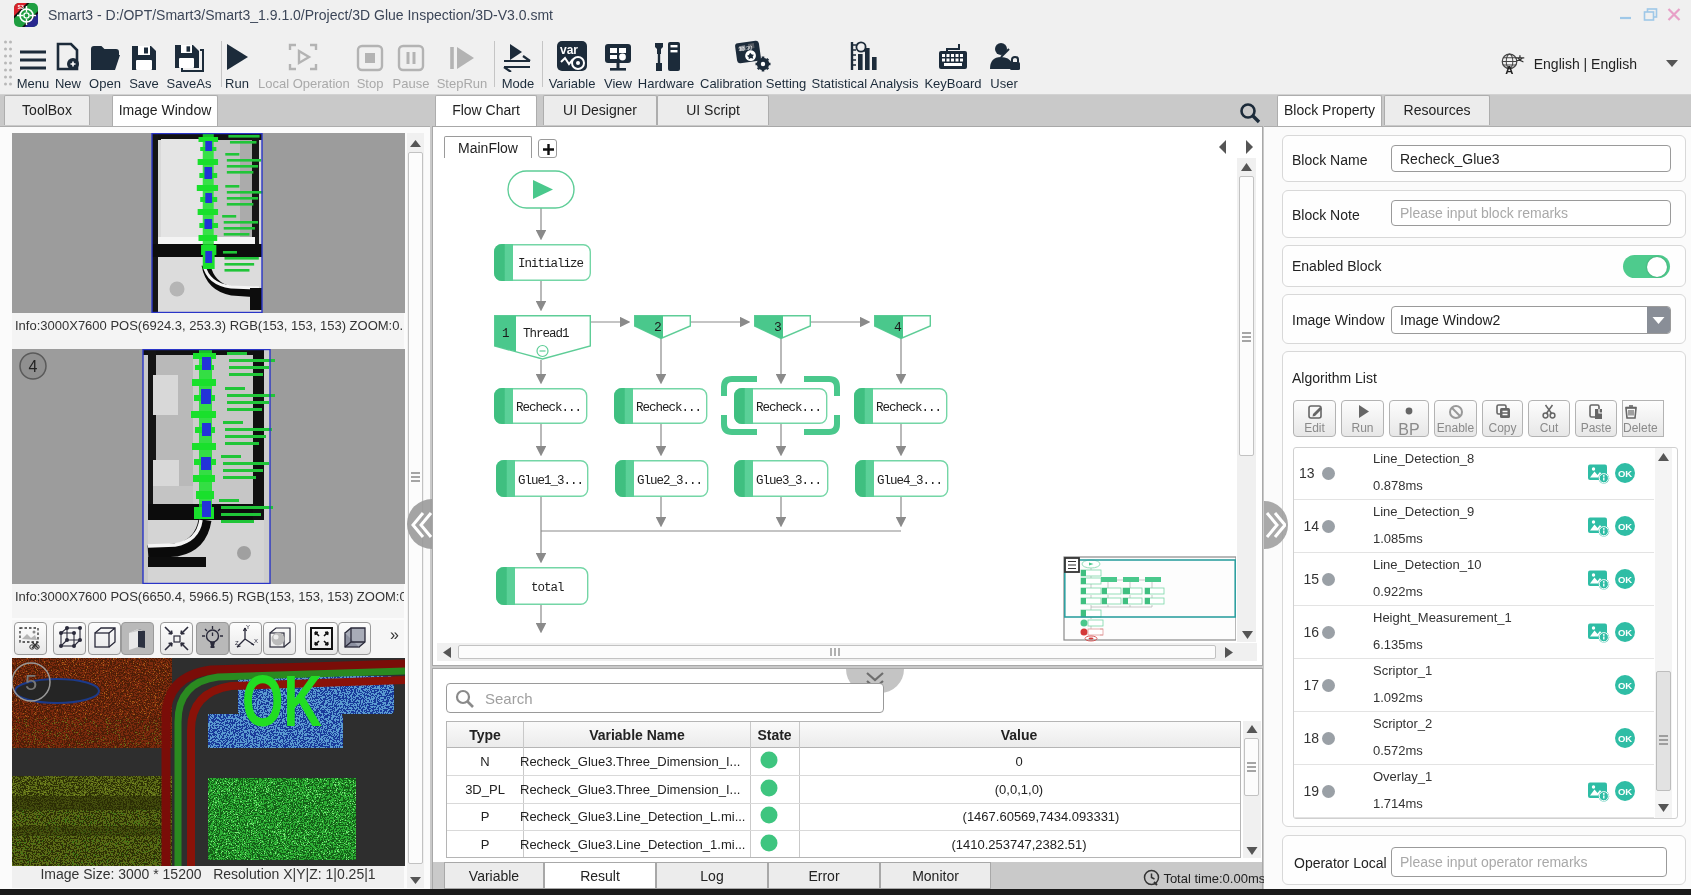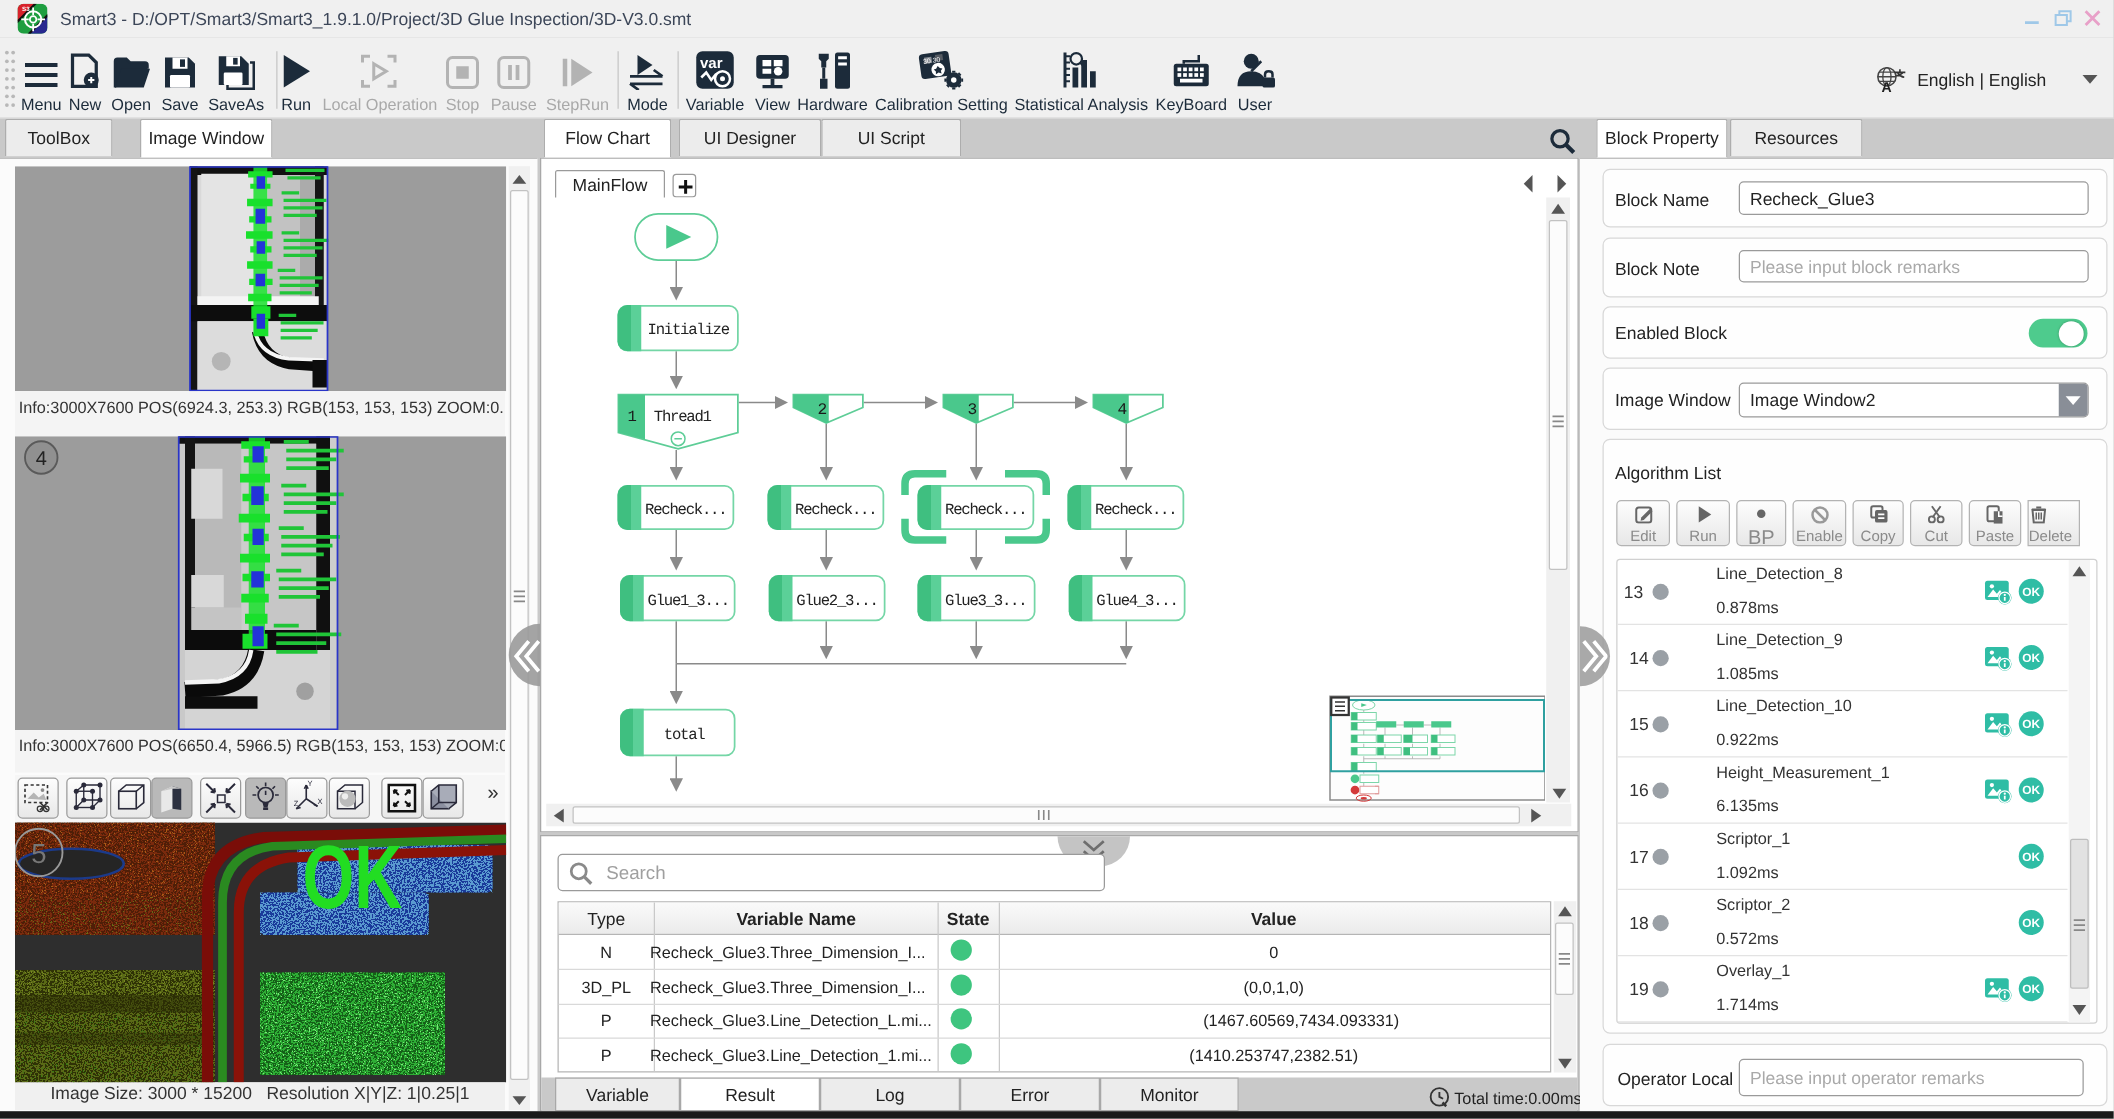--- a/index.html
+++ b/index.html
@@ -854,21 +854,21 @@
 <div id="searchbox" class="abs">
     <svg style="position:absolute;left:7px;top:4px" width="22" height="22" viewBox="0 0 22 22">
       <circle cx="9" cy="9" r="6" fill="none" stroke="#8a8a8a" stroke-width="2.2"></circle>
       <path d="M13.5 13.5 L19 19" stroke="#8a8a8a" stroke-width="2.6"></path>
     </svg>
     <span style="position:absolute;left:38px;top:6px;font-size:15px;color:#9f9f9f">Search</span>
   </div>
 <div id="vartable" class="abs">
   <div class="abs" style="left:0;top:0;width:795px;height:137px;border:1px solid #b5b5b5"></div>
   <div class="abs" style="left:1px;top:1px;width:793px;height:26px;background:linear-gradient(#fafafa,#ebebeb);border-bottom:1px solid #b5b5b5"></div>
-  <div class="abs" style="left:0;top:6px;width:78px;text-align:center;font-weight:normal;font-size:14px">Type</div>
+  <div class="abs" style="left:0;top:6px;width:78px;text-align:center;font-weight:bold;font-size:14px">Type</div>
   <div class="abs" style="left:78px;top:6px;width:226px;text-align:center;font-weight:bold;font-size:14px">Variable Name</div>
   <div class="abs" style="left:304px;top:6px;width:49px;text-align:center;font-weight:bold;font-size:14px">State</div>
   <div class="abs" style="left:353px;top:6px;width:440px;text-align:center;font-weight:bold;font-size:14px">Value</div>
   <div class="abs" style="left:77px;top:1px;width:1px;height:135px;background:#c9c9c9"></div>
   <div class="abs" style="left:304px;top:1px;width:1px;height:135px;background:#c9c9c9"></div>
   <div class="abs" style="left:353px;top:1px;width:1px;height:135px;background:#c9c9c9"></div>
   <div class="abs" style="left:1px;top:54px;width:793px;height:1px;background:#d9d9d9"></div>
   <div class="abs" style="left:1px;top:82px;width:793px;height:1px;background:#d9d9d9"></div>
   <div class="abs" style="left:1px;top:109px;width:793px;height:1px;background:#d9d9d9"></div>
   <div class="abs" style="left:0;top:33px;width:78px;text-align:center">N</div>

